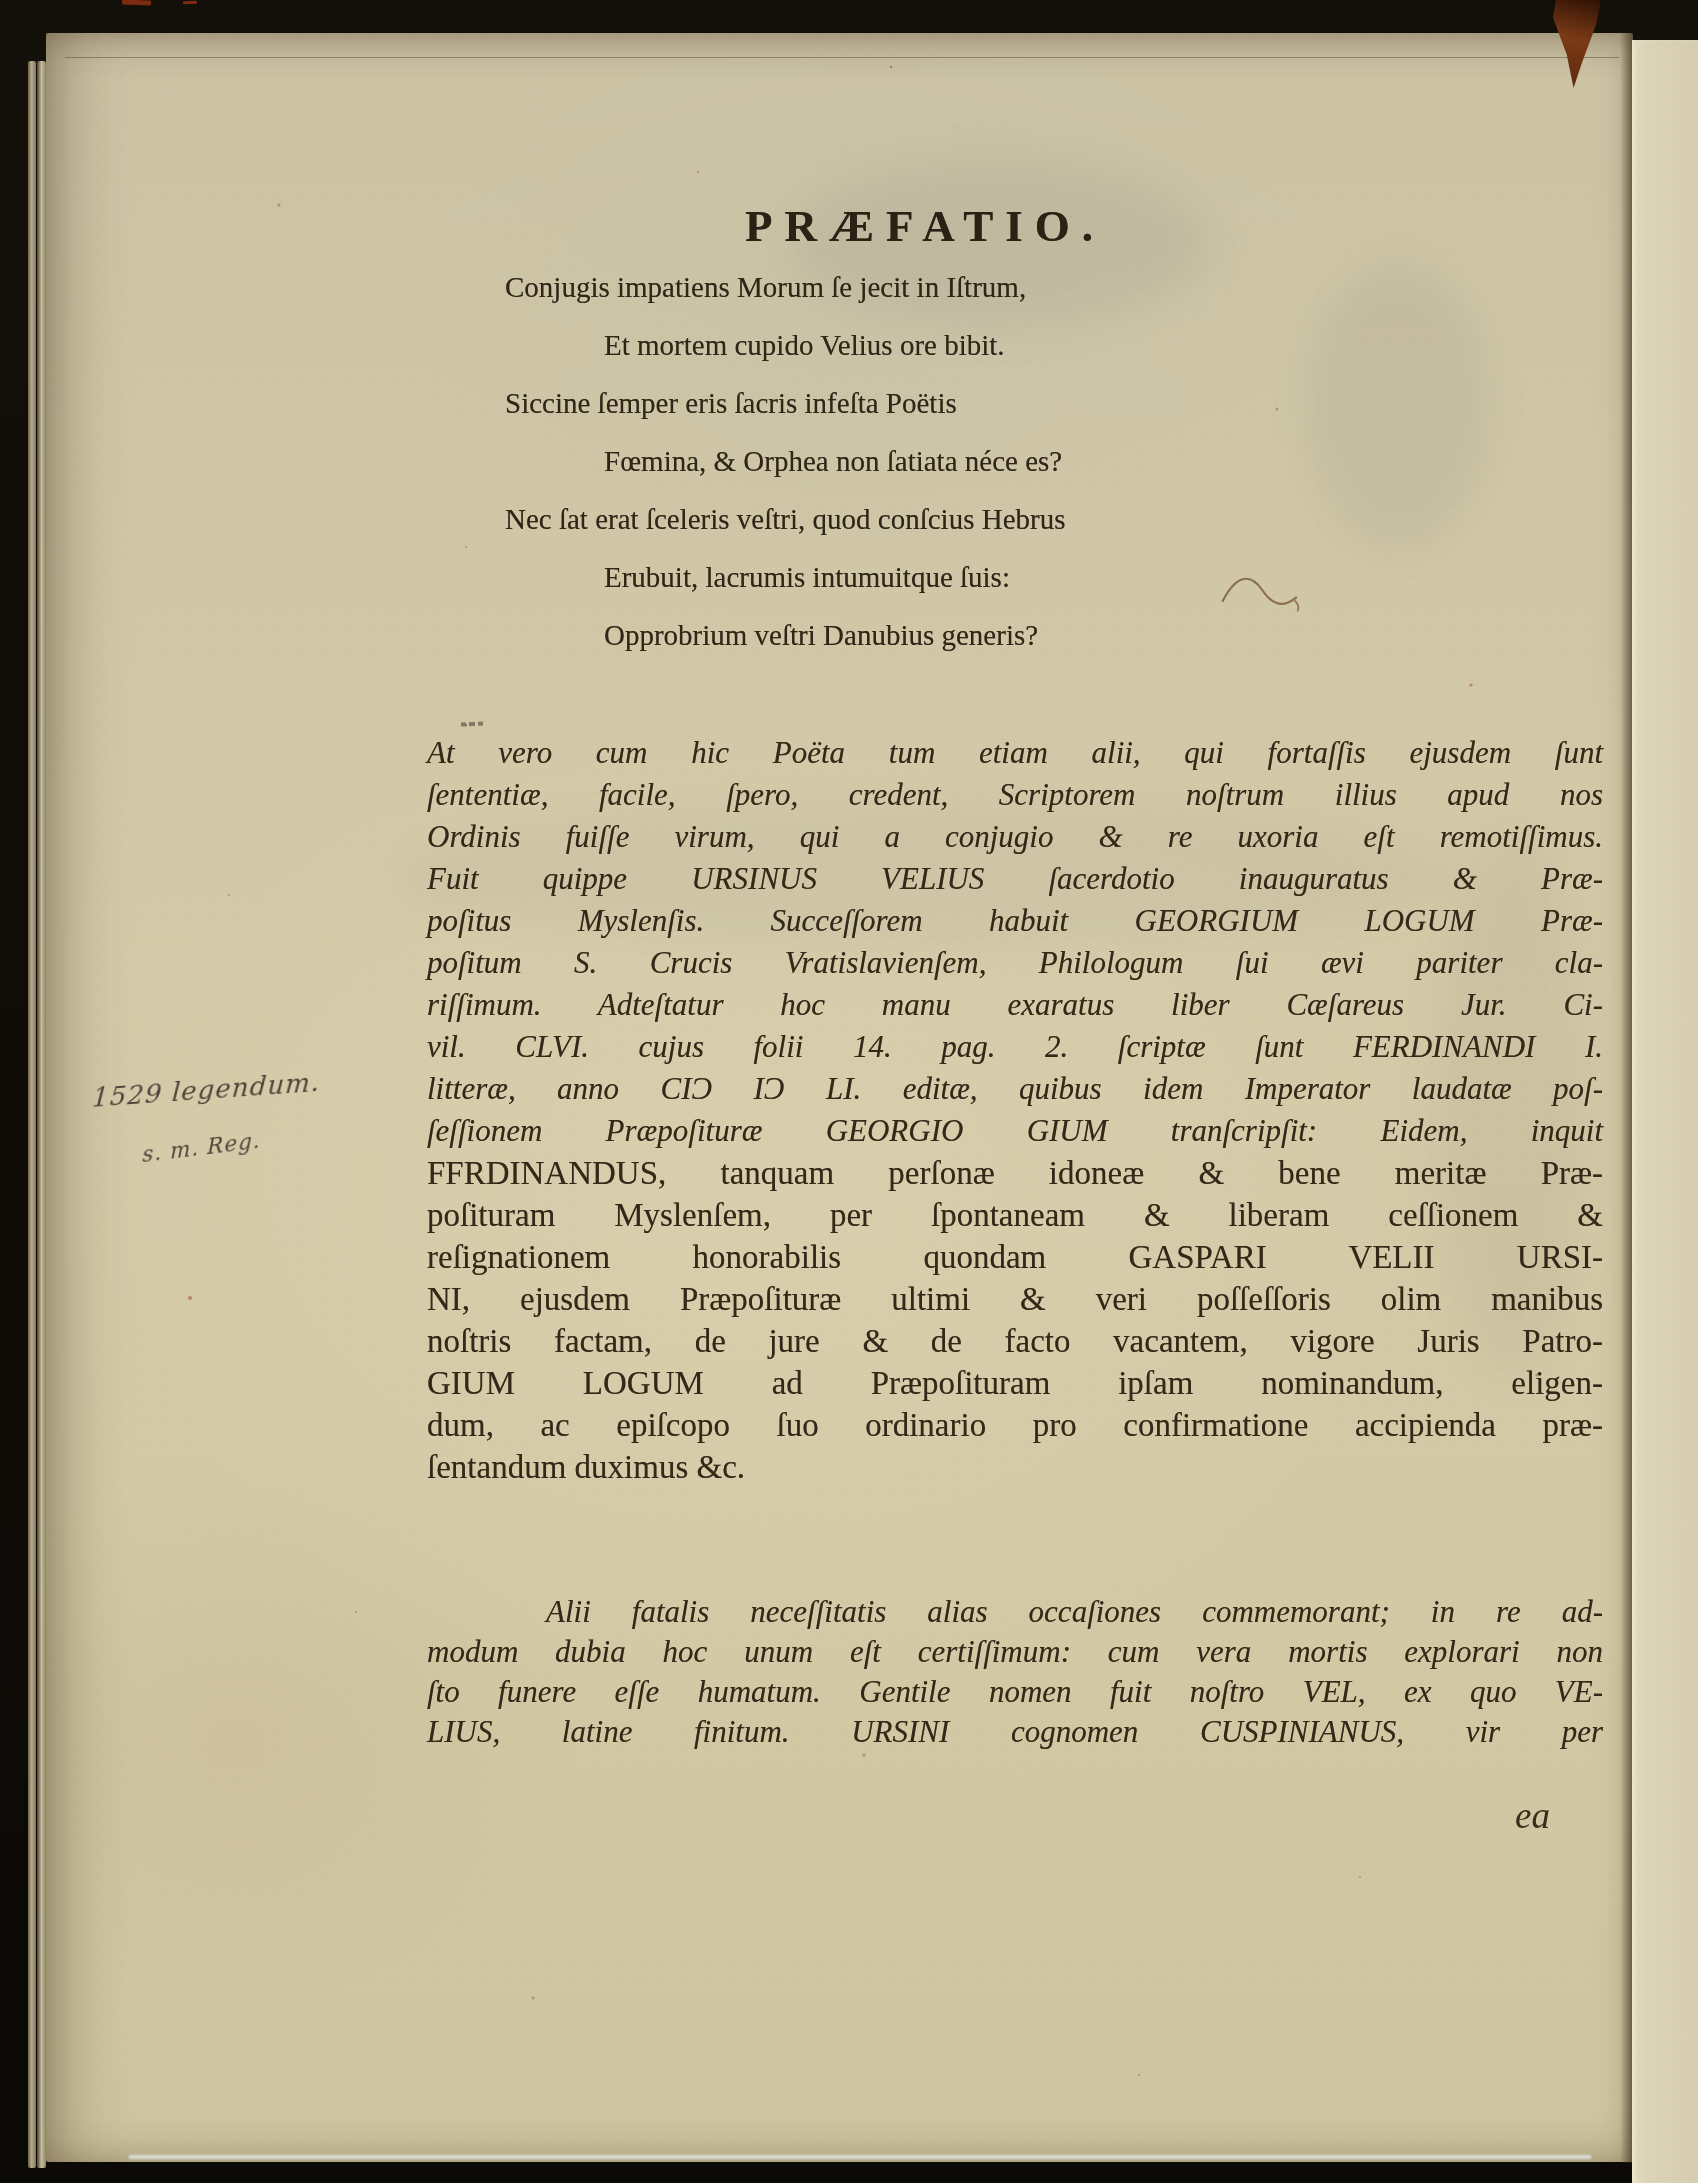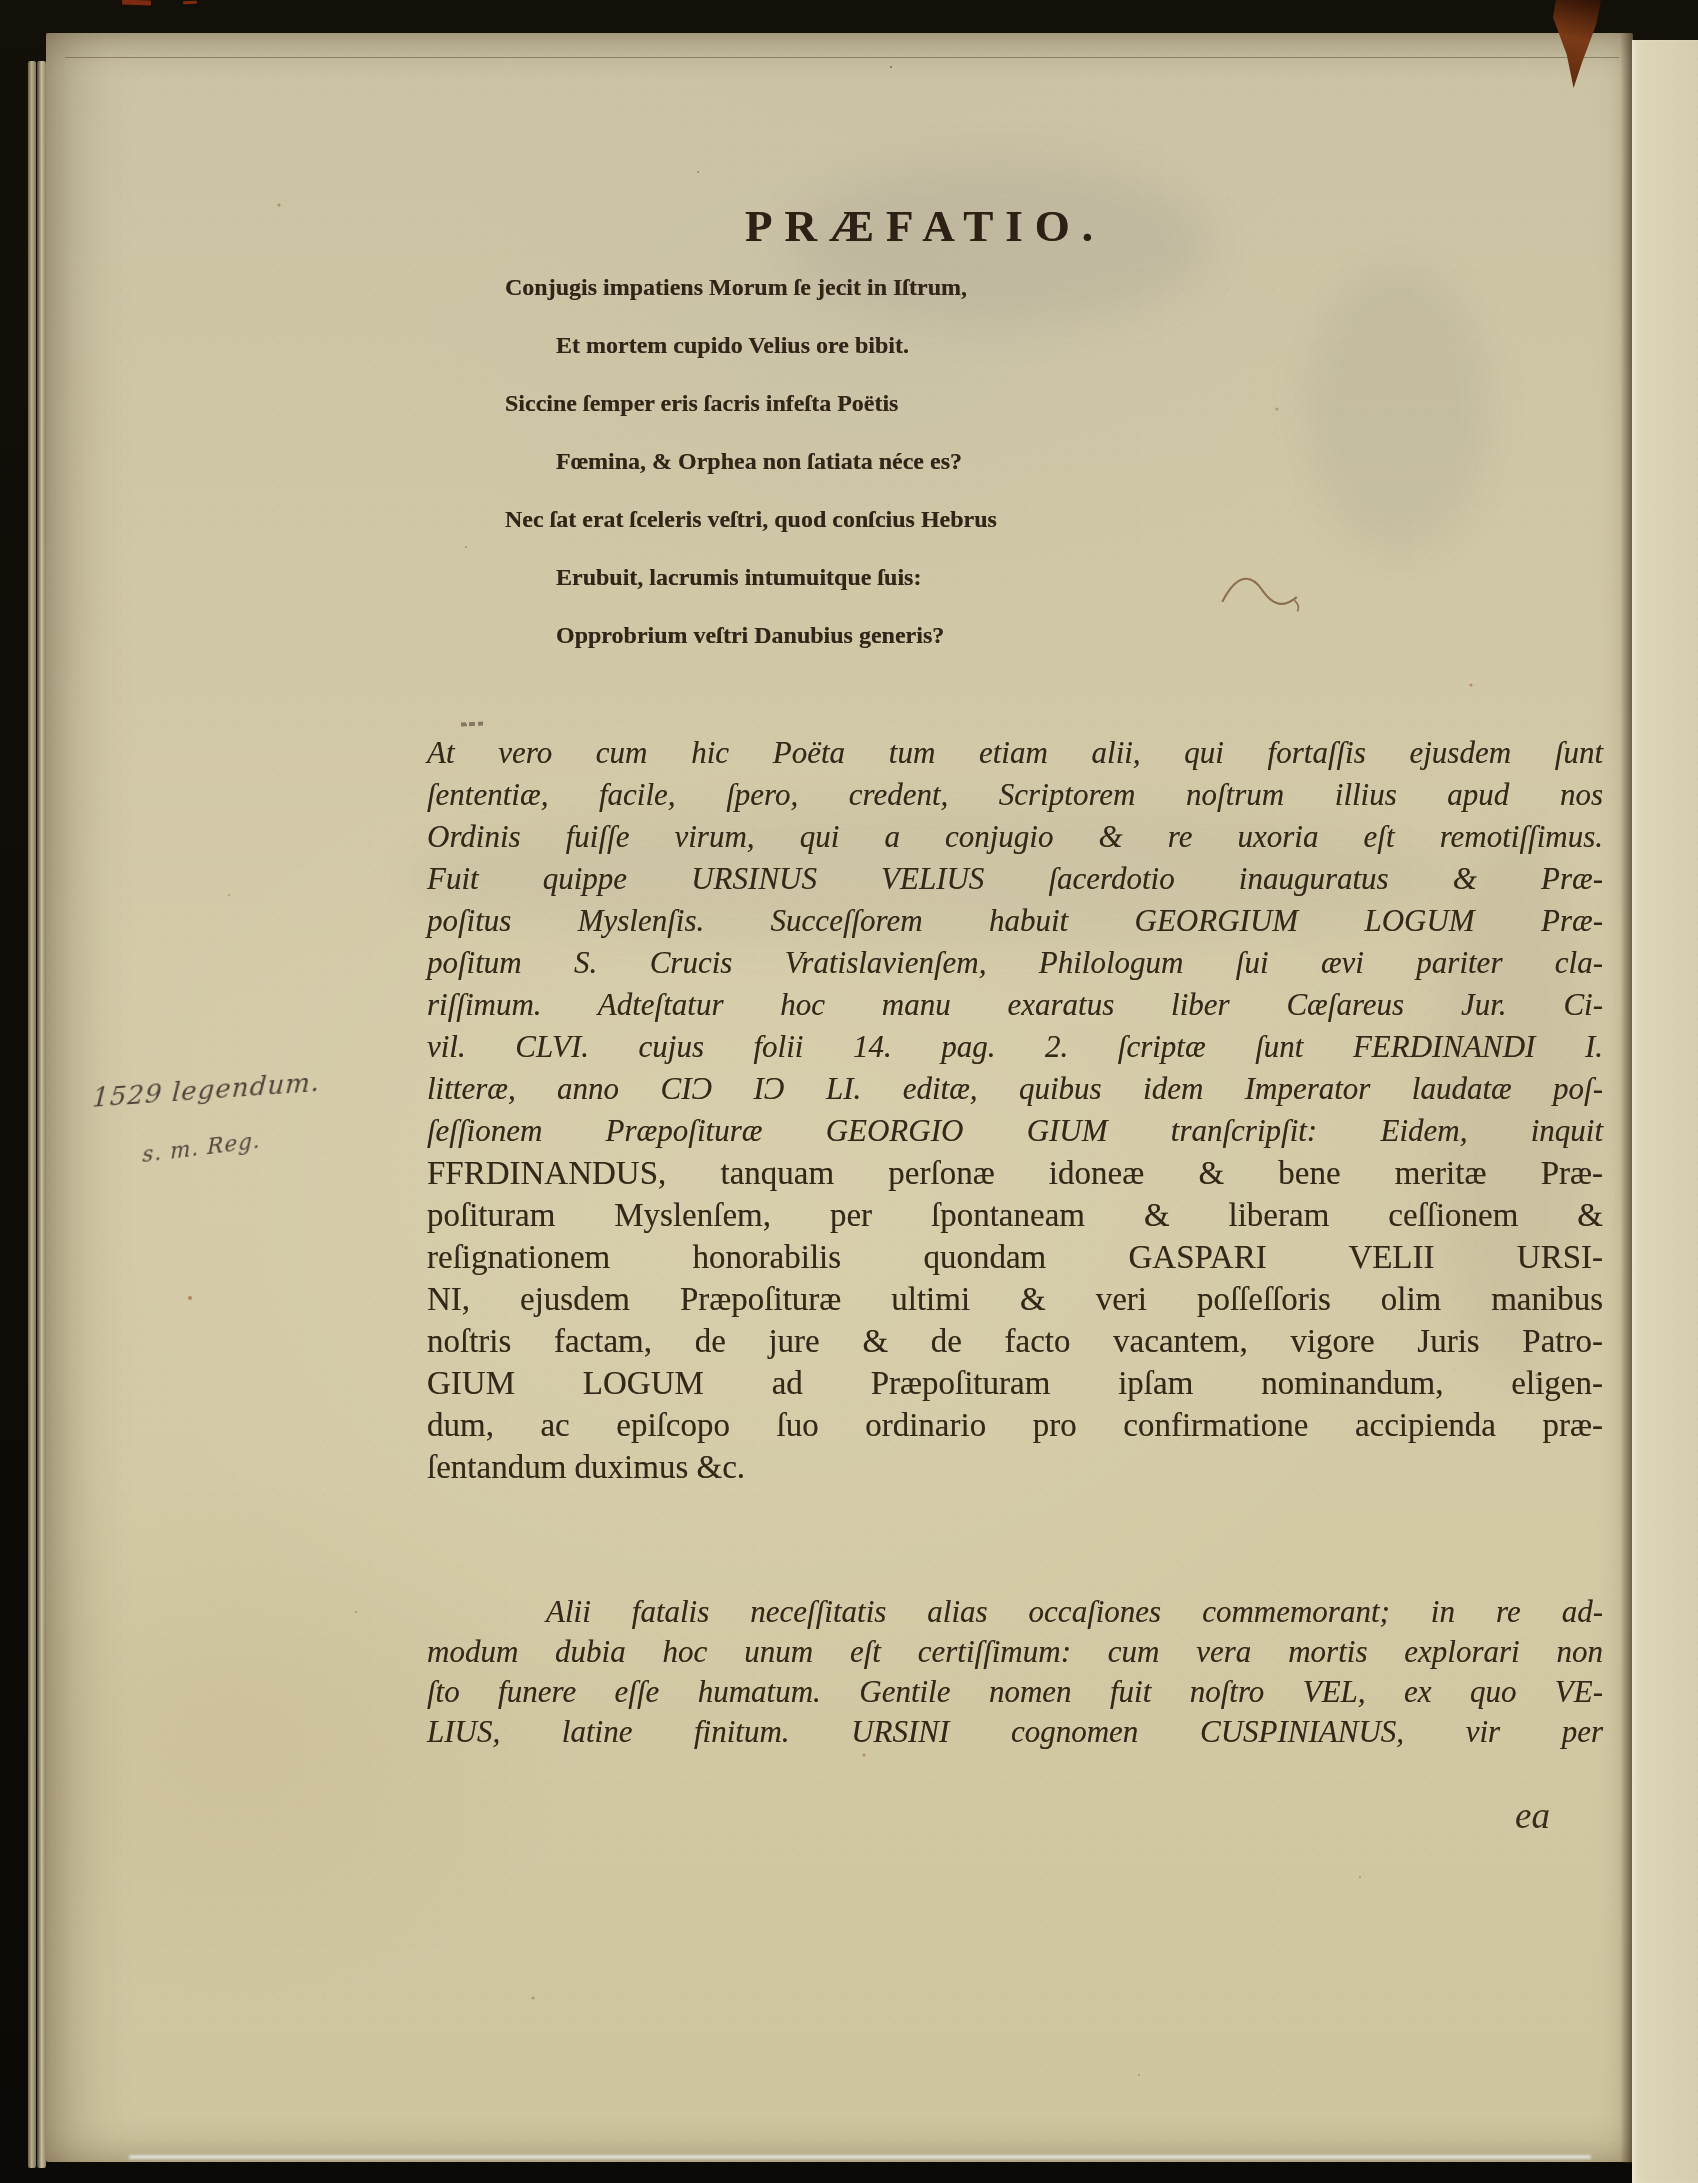--- a/index.html
+++ b/index.html
@@ -59,24 +59,24 @@
 
   
   #rust-blob{position:absolute;left:1552px;top:0;width:49px;height:88px;
     background:linear-gradient(195deg,#2e1105,#7a3a16 45%,#5b290e);
     clip-path:polygon(18% 0,100% 0,90% 28%,62% 70%,44% 100%,30% 62%,2% 20%,8% 0);}
   .red-speck{position:absolute;background:#8f3012;opacity:.85;border-radius:1.1px;}
   #red-speck-1{left:122px;top:0;width:29px;height:5px;transform:rotate(2deg);}
   #red-speck-2{left:183px;top:1.1px;width:14.3px;height:3.3px;transform:rotate(-3deg);}
   #page-title{position:absolute;left:745px;top:200px;font-size:45px;font-weight:bold;
     letter-spacing:12px;color:#2c2114;text-shadow:0 0 0.6px rgba(46,35,22,.6);}
-  #poem{position:absolute;left:505px;top:258px;width:938px;font-size:24px;font-weight:bold;
+  #poem{position:absolute;left:505px;top:258px;width:938px;font-size:29px;font-weight:normal;
     color:#312518;text-shadow:0 0 0.6px rgba(49,37,24,.5);}
   #poem .poem-line{height:58px;line-height:58px;white-space:nowrap;}
-  #poem .indent{margin-left:51px;}
+  #poem .indent{margin-left:99px;}
 
   .prose{position:absolute;left:427px;width:1176px;color:#342818;
     text-shadow:0 0 0.6px rgba(52,40,24,.45);}
   #para-1{top:732px;font-size:31px;font-style:italic;}
   #para-1 .prose-line{height:42px;line-height:42px;}
   #para-2{top:1592px;font-size:31px;font-style:italic;}
   #para-2 .prose-line{height:40px;line-height:40px;}
   .just{text-align:justify;text-align-last:justify;}
   .roman-line{font-style:normal;font-size:33px;}
   .short-line{text-align-last:left;}

